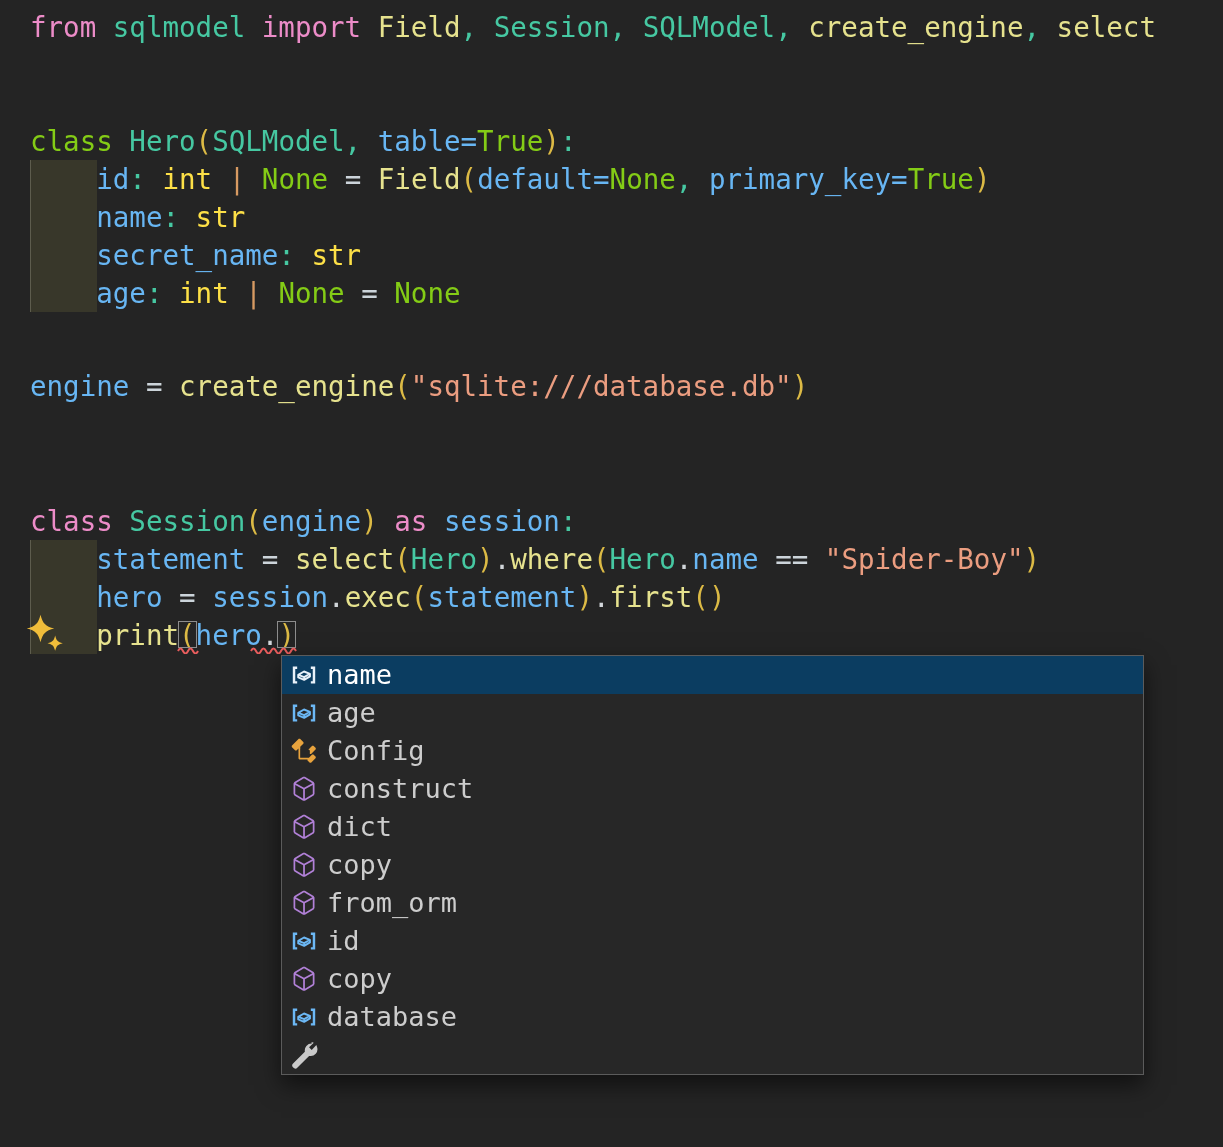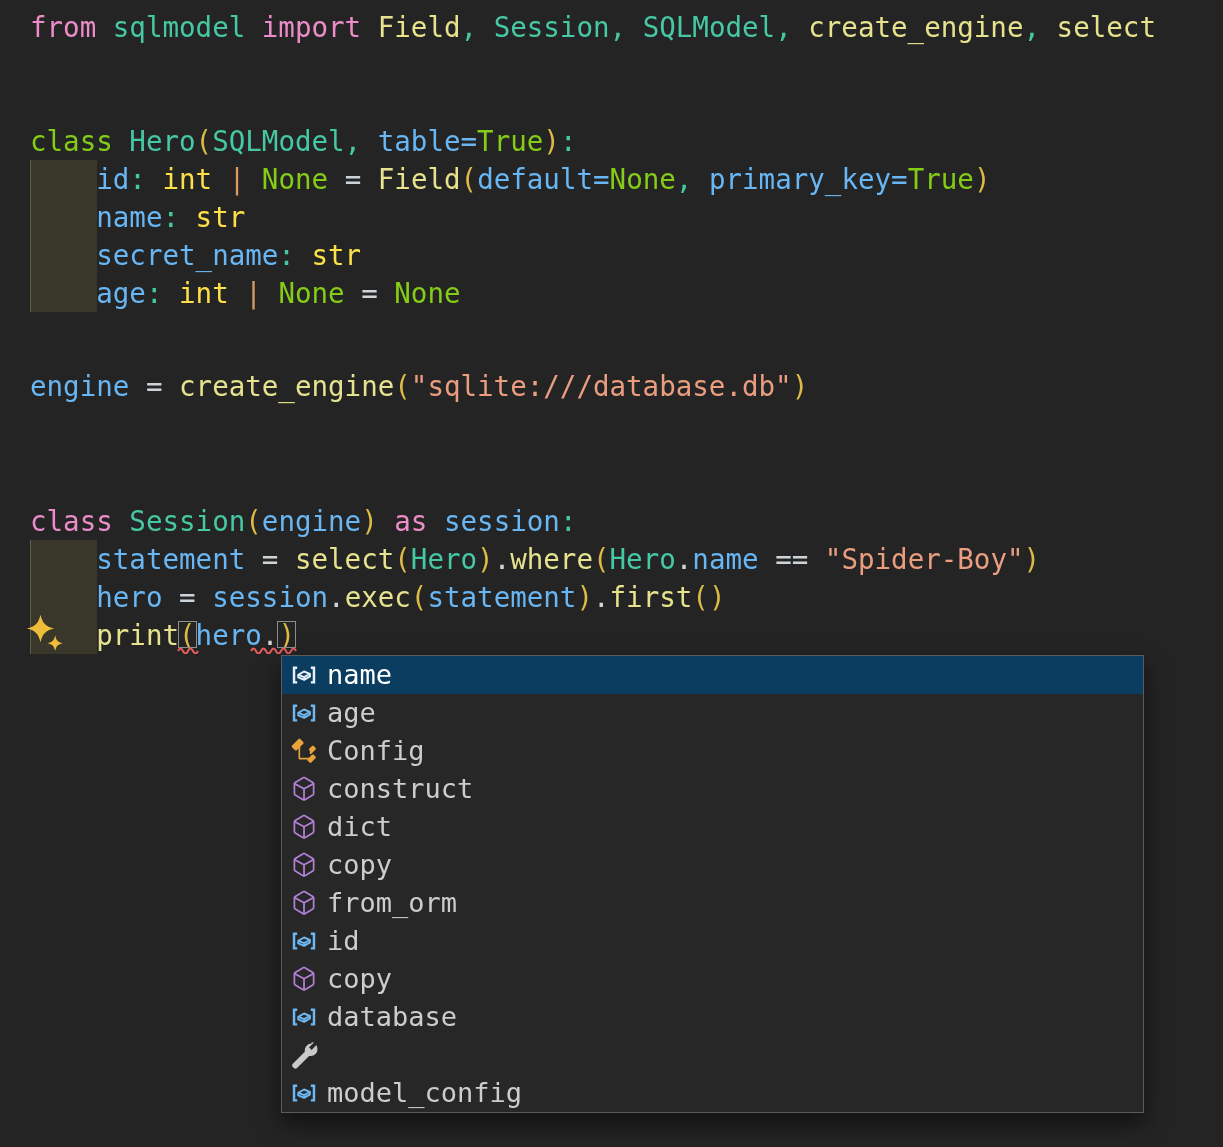--- a/index.html
+++ b/index.html
@@ -175,23 +175,13 @@
       </span>
       <span class="suggest-label">database</span>
     </div>
     <div class="suggest-row">
       <span class="suggest-icon">
         <svg viewBox="0 0 16 16">
           <path d="M12.4 1.5a3.9 3.9 0 0 0-3.9 4.6L1.9 12.7a1.7 1.7 0 1 0 2.4 2.4l6.6-6.6a3.9 3.9 0 0 0 4.5-5.2l-.35-.95-2.65 2.75-1.5-1.5 2.7-2.6-1.25-.5z" fill="#c9c9c9"></path>
         </svg>
       </span>
     </div>
-    <div class="suggest-row">
-      <span class="suggest-icon">
-        <svg viewBox="0 0 16 16">
-          <path d="M1.6 3.2h2.5v1.3H3v7h1.1v1.3H1.6z" fill="#6cb8f5"></path>
-          <path d="M14.4 3.2h-2.5v1.3H13v7h-1.1v1.3h2.5z" fill="#6cb8f5"></path>
-          <path d="M4.7 7.9 8 6 11.4 7.3 8.1 9.2 Z M4.7 7.9 V9.4 L8.1 10.8 L11.4 8.8 V7.3 M8.1 9.2 v1.6" fill="none" stroke="#6cb8f5" stroke-width="1.1" stroke-linejoin="round"></path>
-        </svg>
-      </span>
-      <span class="suggest-label">model_config</span>
-    </div>
   </div>
 
 </body></html>

